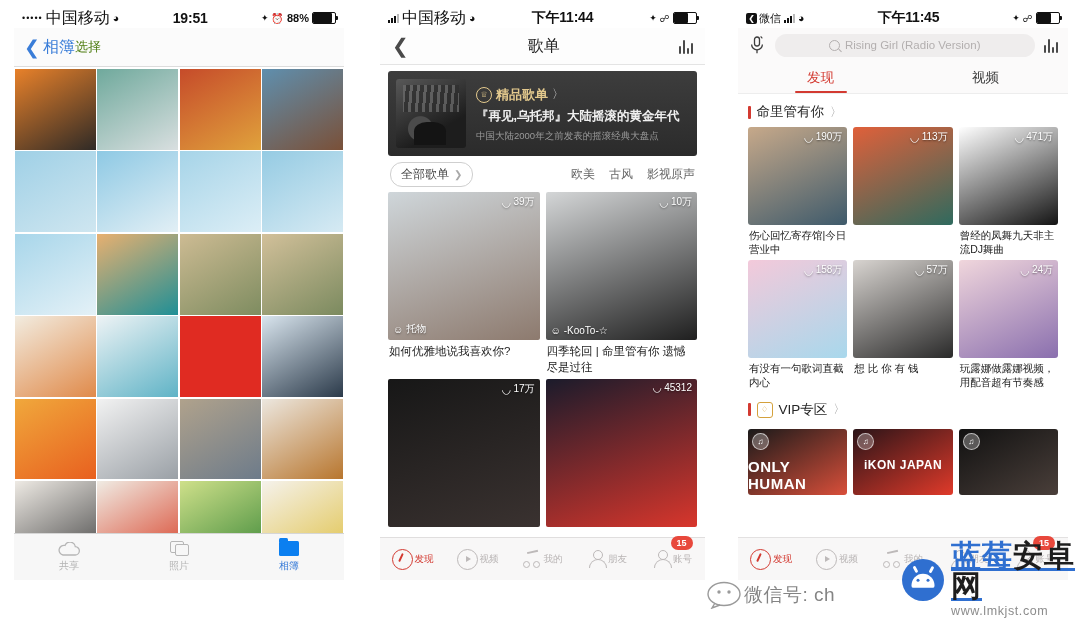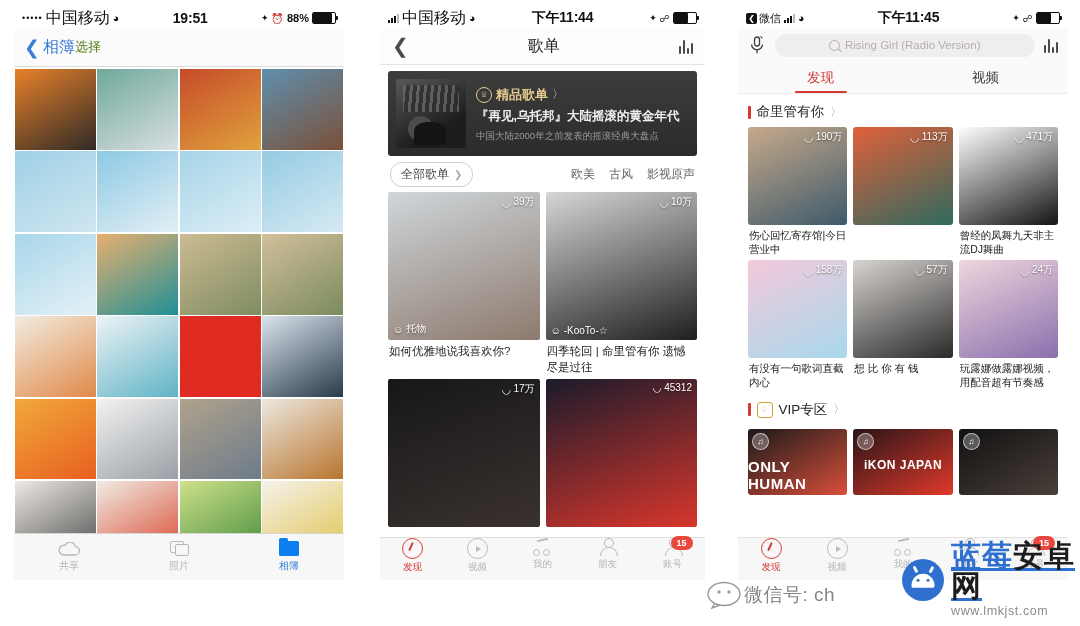--- a/index.html
+++ b/index.html
@@ -85,21 +85,21 @@
   .tags{margin-left:auto;display:flex;gap:14px;font-size:12px;color:#666;}
   .cards{padding:0 8px;display:grid;grid-template-columns:1fr 1fr;gap:4px 6px;}
   .card{position:relative;}
   .card-img{width:100%;height:148px;border-radius:2px;position:relative;overflow:hidden;background:#d9d9d9;}
   .plays{position:absolute;right:5px;top:3px;color:#fff;font-size:10px;display:flex;align-items:center;gap:2px;text-shadow:0 1px 2px rgba(0,0,0,.5);}
   .hdph{font-size:11px;line-height:1;}
   .author{position:absolute;left:5px;bottom:4px;color:#fff;font-size:10px;display:flex;align-items:center;gap:3px;text-shadow:0 1px 2px rgba(0,0,0,.5);}
   .card-title{font-size:11.5px;color:#222;line-height:1.35;padding:4px 1px 0 1px;}
 
   .p2tabs{position:absolute;left:0;right:0;bottom:0;height:42px;background:rgba(247,246,246,.93);border-top:1px solid #e0dede;display:flex;}
-  .p2tab{flex:1;display:flex;flex-direction:column;align-items:center;justify-content:flex-start;gap:2px;font-size:9.5px;color:#b9b5b5;position:relative;}
+  .p2tab{flex:1;display:flex;flex-direction:row;align-items:center;justify-content:center;gap:2px;font-size:9.5px;color:#b9b5b5;position:relative;}
   .p2tab.active{color:#d8past;}
   .p2tab.active{color:#d33a31;}
   .ic-disc{width:19px;height:19px;border-radius:50%;border:1.6px solid #d33a31;position:relative;}
   .ic-disc::after{content:"";position:absolute;left:7px;top:3px;width:1.6px;height:9px;background:#d33a31;transform:rotate(25deg);border-radius:1px;}
   .ic-vid{width:19px;height:19px;border-radius:50%;border:1.5px solid #bdb9b9;display:flex;align-items:center;justify-content:center;}
   .ic-vid::after{content:"";border-left:5px solid #bdb9b9;border-top:3.5px solid transparent;border-bottom:3.5px solid transparent;margin-left:2px;}
   .ic-note{width:19px;height:18px;position:relative;}
   .ic-note::before,.ic-note::after{content:"";position:absolute;width:5px;height:5px;border-radius:50%;border:1.5px solid #bdb9b9;bottom:0;}
   .ic-note::before{left:0;}.ic-note::after{left:10px;}
   .ic-note i{position:absolute;left:4px;top:1px;width:11px;height:1.6px;background:#bdb9b9;transform:rotate(-12deg);}

